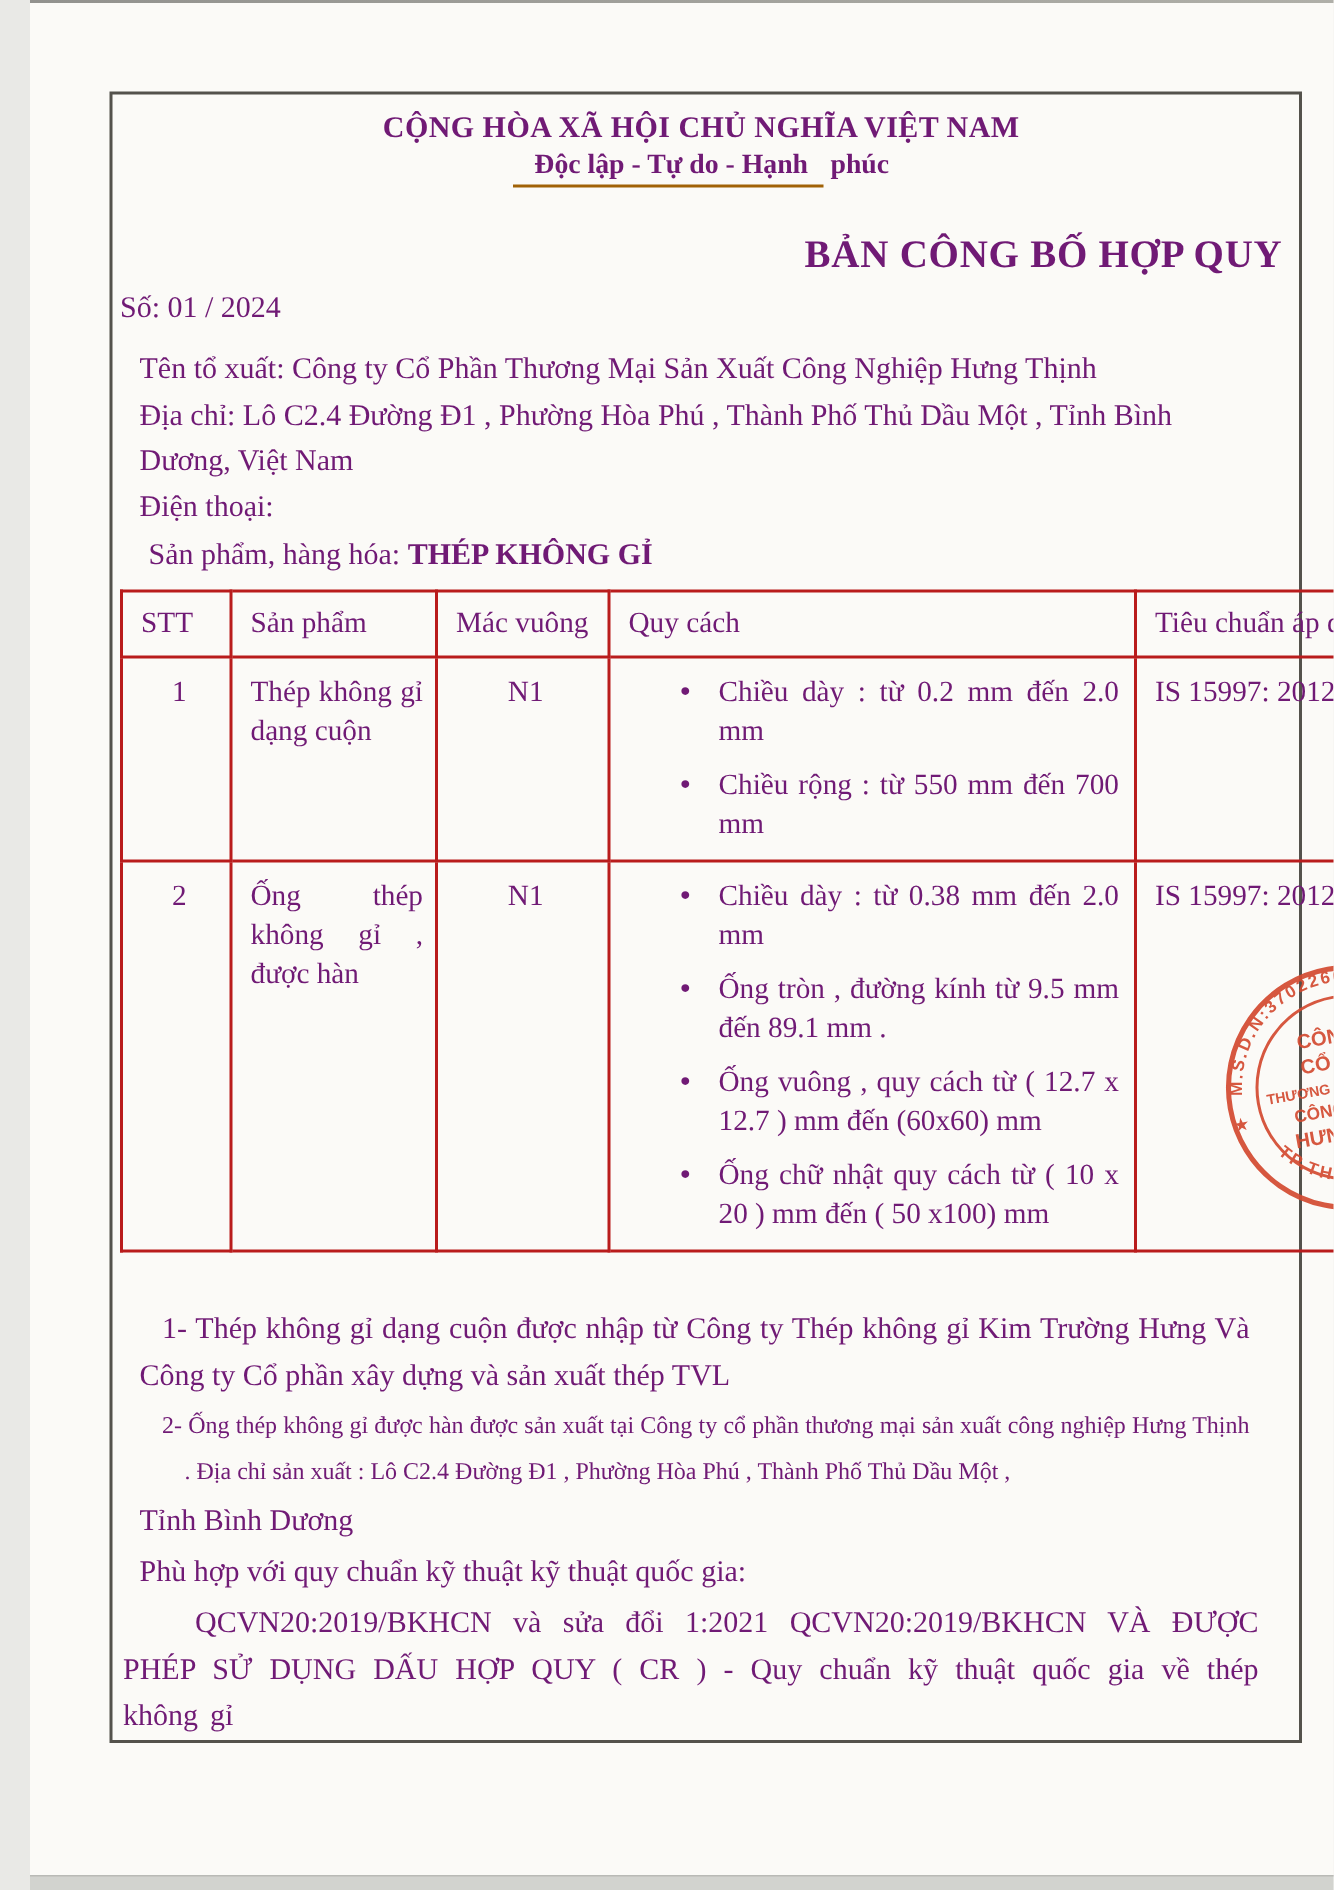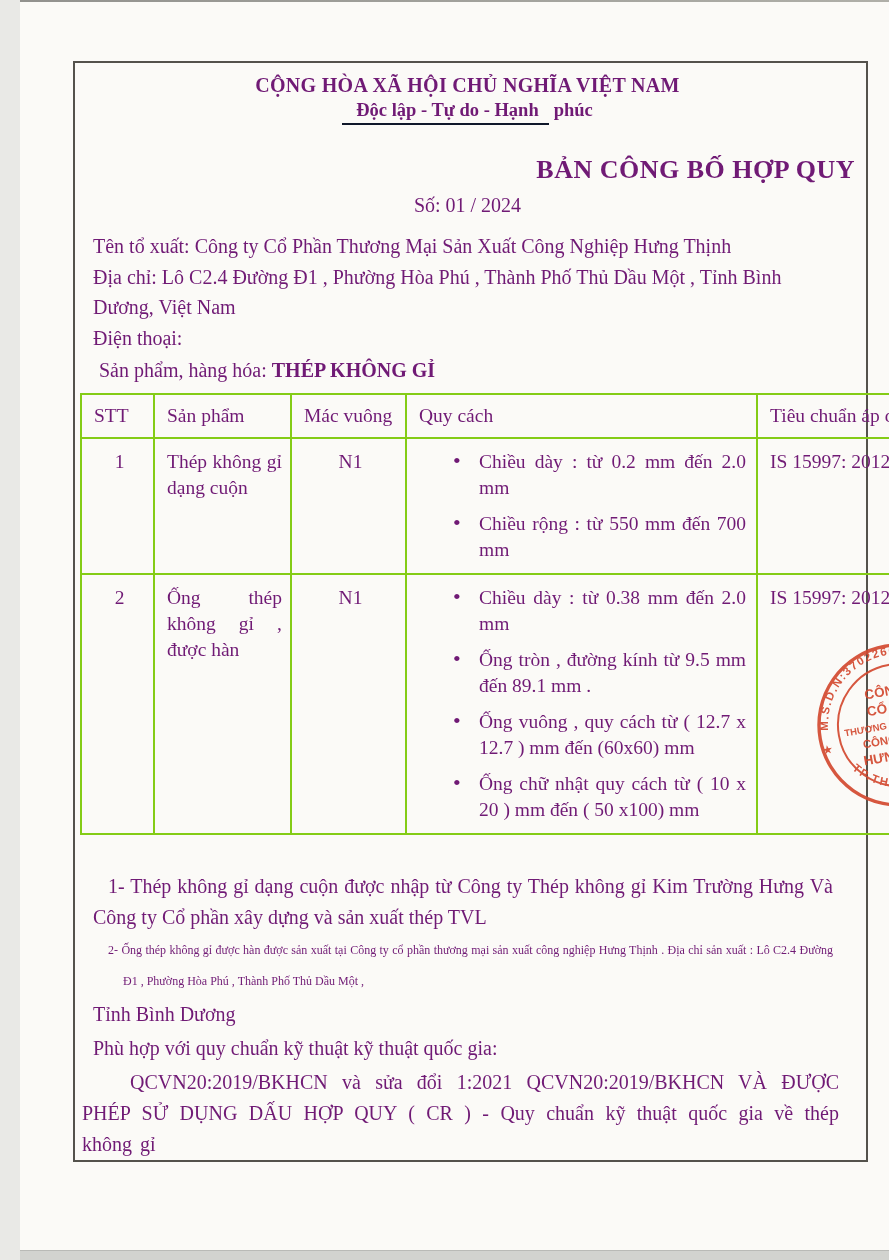--- a/index.html
+++ b/index.html
@@ -18,52 +18,52 @@
   .scan-bottom{position:absolute;bottom:0;left:0;width:100%;height:9px;background:#d2d3cf;border-top:1px solid #b9bab6;z-index:31;}
   
   .frame{
     position:absolute;left:53px;top:61px;width:795px;height:1101px;
     border:2px solid #54524c;box-sizing:border-box;
   }
   .content{position:absolute;left:5px;top:0;width:775px;}
   
   .nat-title{margin:11px 0 0 0;text-align:center;font-weight:bold;font-size:20px;letter-spacing:.3px;}
   .motto-line{margin:3px 0 0 0;text-align:center;font-size:18.5px;font-weight:bold;}
-  .motto-underline{display:inline-block;border-bottom:2px solid #0f172a;padding:0 10px 2px 14px;text-align:right;}
+  .motto-underline{display:inline-block;border-bottom:2px solid #a16207;padding:0 10px 2px 14px;text-align:right;}
   .motto-rest{display:inline-block;padding-left:5px;}
   .doc-title{margin:30px 0 0 0;text-align:right;font-weight:bold;font-size:26px;letter-spacing:.5px;}
-  .doc-no{margin:9px 0 0 0;text-align:center;font-size:20px;}
+  .doc-no{margin:9px 0 0 0;font-size:20px;}
   
   .para{font-size:20px;line-height:30px;margin:0 26px 0 13px;}
   .p-org{margin-top:14px;}
   .p-addr{margin-top:1px;text-align:left;}
   .p-phone{margin-top:1px;}
   .p-prod{margin-top:2px;margin-left:19px;}
   .p-brand{margin-top:2px;margin-left:19px;}
   .p-intro{margin-top:2px;margin-left:19px;}
   .bold{font-weight:bold;}
   
   table.spec{border-collapse:collapse;width:775px;margin-top:8px;table-layout:fixed;}
-  table.spec th,table.spec td{border:2px solid #84cc16;font-size:19.5px;font-weight:normal;}
+  table.spec th,table.spec td{border:2px solid #b91c1c;font-size:19.5px;font-weight:normal;}
   table.spec th{text-align:left;padding:9px 10px 9px 12px;height:24px;}
   th.c-stt,td.c-stt{width:49px;text-align:center;}
   th.c-prod,td.c-prod{width:113px;}
   th.c-grade,td.c-grade{width:91px;text-align:center;}
   th.c-spec,td.c-spec{width:327px;}
   th.c-std,td.c-std{width:175px;}
   table.spec td{vertical-align:top;padding:10px 8px 10px 12px;line-height:26px;}
   td.c-prod{text-align:justify;padding-right:10px;}
   ul.spec-list{list-style:none;margin:0;padding:0 2px 0 32px;}
   ul.spec-list li{position:relative;padding-left:28px;margin:0 0 10px 0;text-align:justify;}
   ul.spec-list li:last-child{margin-bottom:0;}
   ul.spec-list li::before{content:"•";position:absolute;left:2px;top:-1px;font-size:22px;}
   
   .notes{margin-top:36px;}
   .note1{font-size:20px;line-height:31px;margin:0 22px 0 13px;text-align:justify;text-indent:15px;}
-  .note2{font-size:12px;line-height:31px;margin:2px 22px 0 43px;text-align:justify;text-indent:-15px;}
+  .note2{font-size:16px;line-height:31px;margin:2px 22px 0 43px;text-align:justify;text-indent:-15px;}
   .province{font-size:20px;line-height:31px;margin:2px 0 0 13px;}
   .conformity{font-size:20px;line-height:31px;margin:3px 0 0 13px;}
   .regulation{font-size:20px;line-height:31px;margin:3px 16px 0 2px;text-align:justify;text-indent:48px;word-spacing:3px;}
   
   .stamp{position:absolute;left:789px;top:635px;width:180px;height:180px;z-index:10;opacity:.92;}
   .stamp text{font-family:"Liberation Sans","DejaVu Sans",sans-serif;font-weight:bold;}
 </style>
 </head>
 <body>
 

